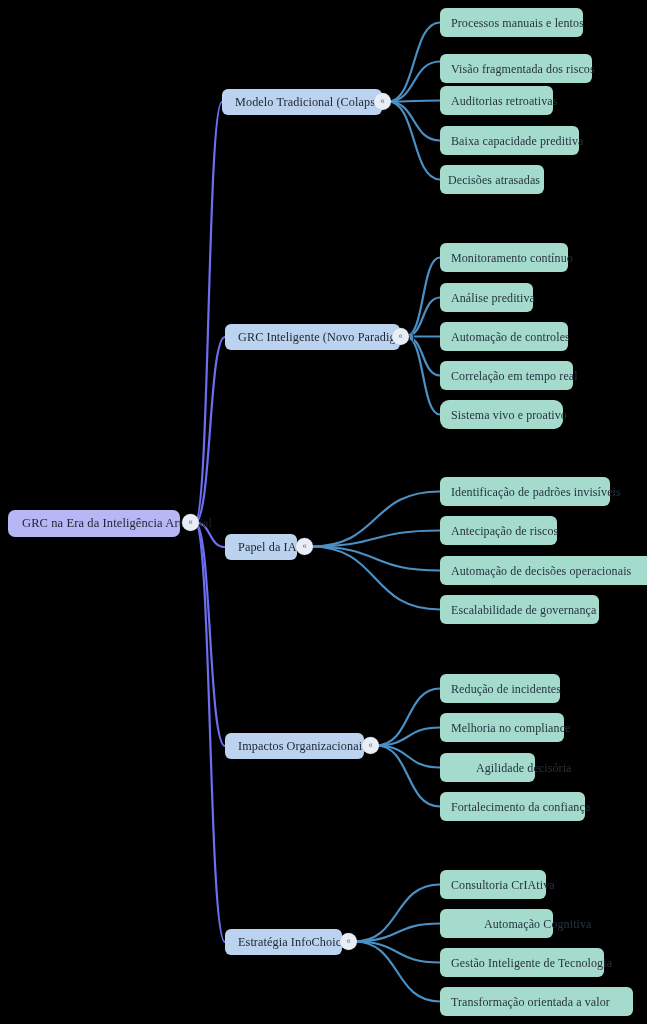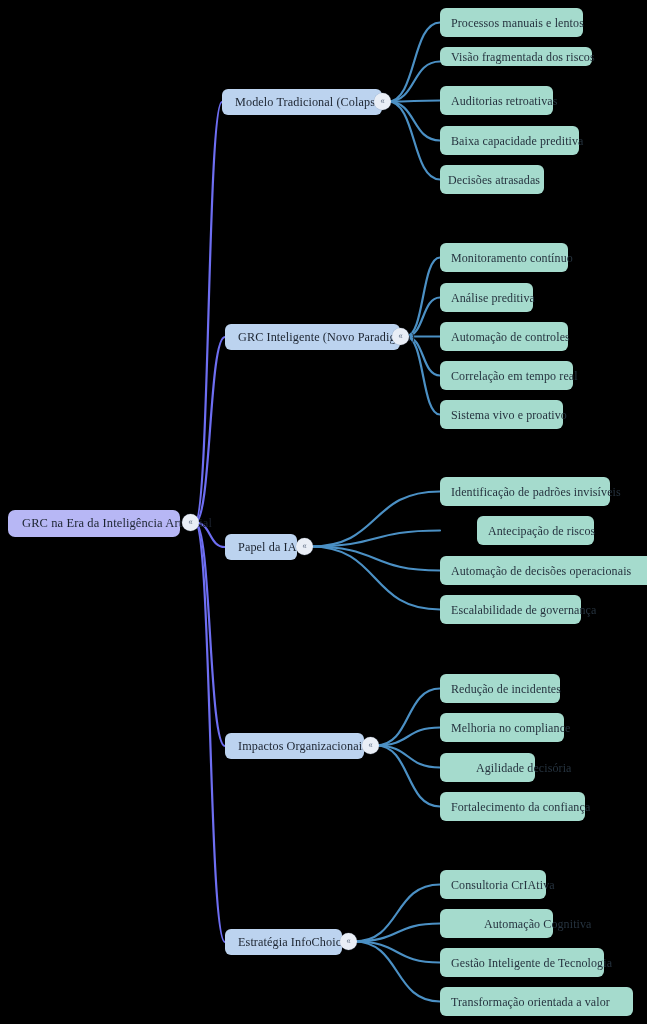--- a/index.html
+++ b/index.html
@@ -124,21 +124,21 @@
       </div>
       <div class="node node-branch" style="left: 222px; top: 89px; width: 160px; height: 26px;">
         <span class="label">Modelo Tradicional (Colapso)</span>
       </div>
       <div class="toggle" style="left: 374px; top: 93px;">
         <span>«</span>
       </div>
       <div class="node node-leaf" style="left: 440px; top: 8px; width: 143px; height: 29px;">
         <span class="label">Processos manuais e lentos</span>
       </div>
-      <div class="node node-leaf" style="left: 440px; top: 47px; width: 152px; height: 19px;">
+      <div class="node node-leaf" style="left: 440px; top: 54px; width: 152px; height: 29px;">
         <span class="label">Visão fragmentada dos riscos</span>
       </div>
       <div class="node node-leaf" style="left: 440px; top: 86px; width: 113px; height: 29px;">
         <span class="label">Auditorias retroativas</span>
       </div>
       <div class="node node-leaf" style="left: 440px; top: 126px; width: 139px; height: 29px;">
         <span class="label">Baixa capacidade preditiva</span>
       </div>
       <div class="node node-leaf" style="left: 440px; top: 165px; width: 104px; height: 29px; padding-left: 8px;">
         <span class="label">Decisões atrasadas</span>
@@ -154,39 +154,39 @@
       </div>
       <div class="node node-leaf" style="left: 440px; top: 283px; width: 93px; height: 29px;">
         <span class="label">Análise preditiva</span>
       </div>
       <div class="node node-leaf" style="left: 440px; top: 322px; width: 128px; height: 29px;">
         <span class="label">Automação de controles</span>
       </div>
       <div class="node node-leaf" style="left: 440px; top: 361px; width: 133px; height: 29px;">
         <span class="label">Correlação em tempo real</span>
       </div>
-      <div class="node node-leaf" style="left: 440px; top: 400px; width: 123px; height: 29px;">
+      <div class="node node-leaf" style="left: 440px; top: 400px; width: 123px; height: 29px; border-radius: 9px;">
         <span class="label">Sistema vivo e proativo</span>
       </div>
       <div class="node node-branch" style="left: 225px; top: 534px; width: 72px; height: 26px;">
         <span class="label">Papel da IA</span>
       </div>
       <div class="toggle" style="left: 296px; top: 538px;">
         <span>«</span>
       </div>
       <div class="node node-leaf" style="left: 440px; top: 477px; width: 170px; height: 29px;">
         <span class="label">Identificação de padrões invisíveis</span>
       </div>
-      <div class="node node-leaf" style="left: 440px; top: 516px; width: 117px; height: 29px; margin-left: 37px;">
+      <div class="node node-leaf" style="left: 440px; top: 516px; width: 117px; height: 29px;">
         <span class="label">Antecipação de riscos</span>
       </div>
       <div class="node node-leaf" style="left: 440px; top: 556px; width: 219px; height: 29px;">
         <span class="label">Automação de decisões operacionais</span>
       </div>
-      <div class="node node-leaf" style="left: 440px; top: 595px; width: 141px; height: 29px;">
+      <div class="node node-leaf" style="left: 440px; top: 595px; width: 159px; height: 29px;">
         <span class="label">Escalabilidade de governança</span>
       </div>
       <div class="node node-branch" style="left: 225px; top: 733px; width: 139px; height: 26px;">
         <span class="label">Impactos Organizacionais</span>
       </div>
       <div class="toggle" style="left: 362px; top: 737px;">
         <span>«</span>
       </div>
       <div class="node node-leaf" style="left: 440px; top: 674px; width: 120px; height: 29px;">
         <span class="label">Redução de incidentes</span>

